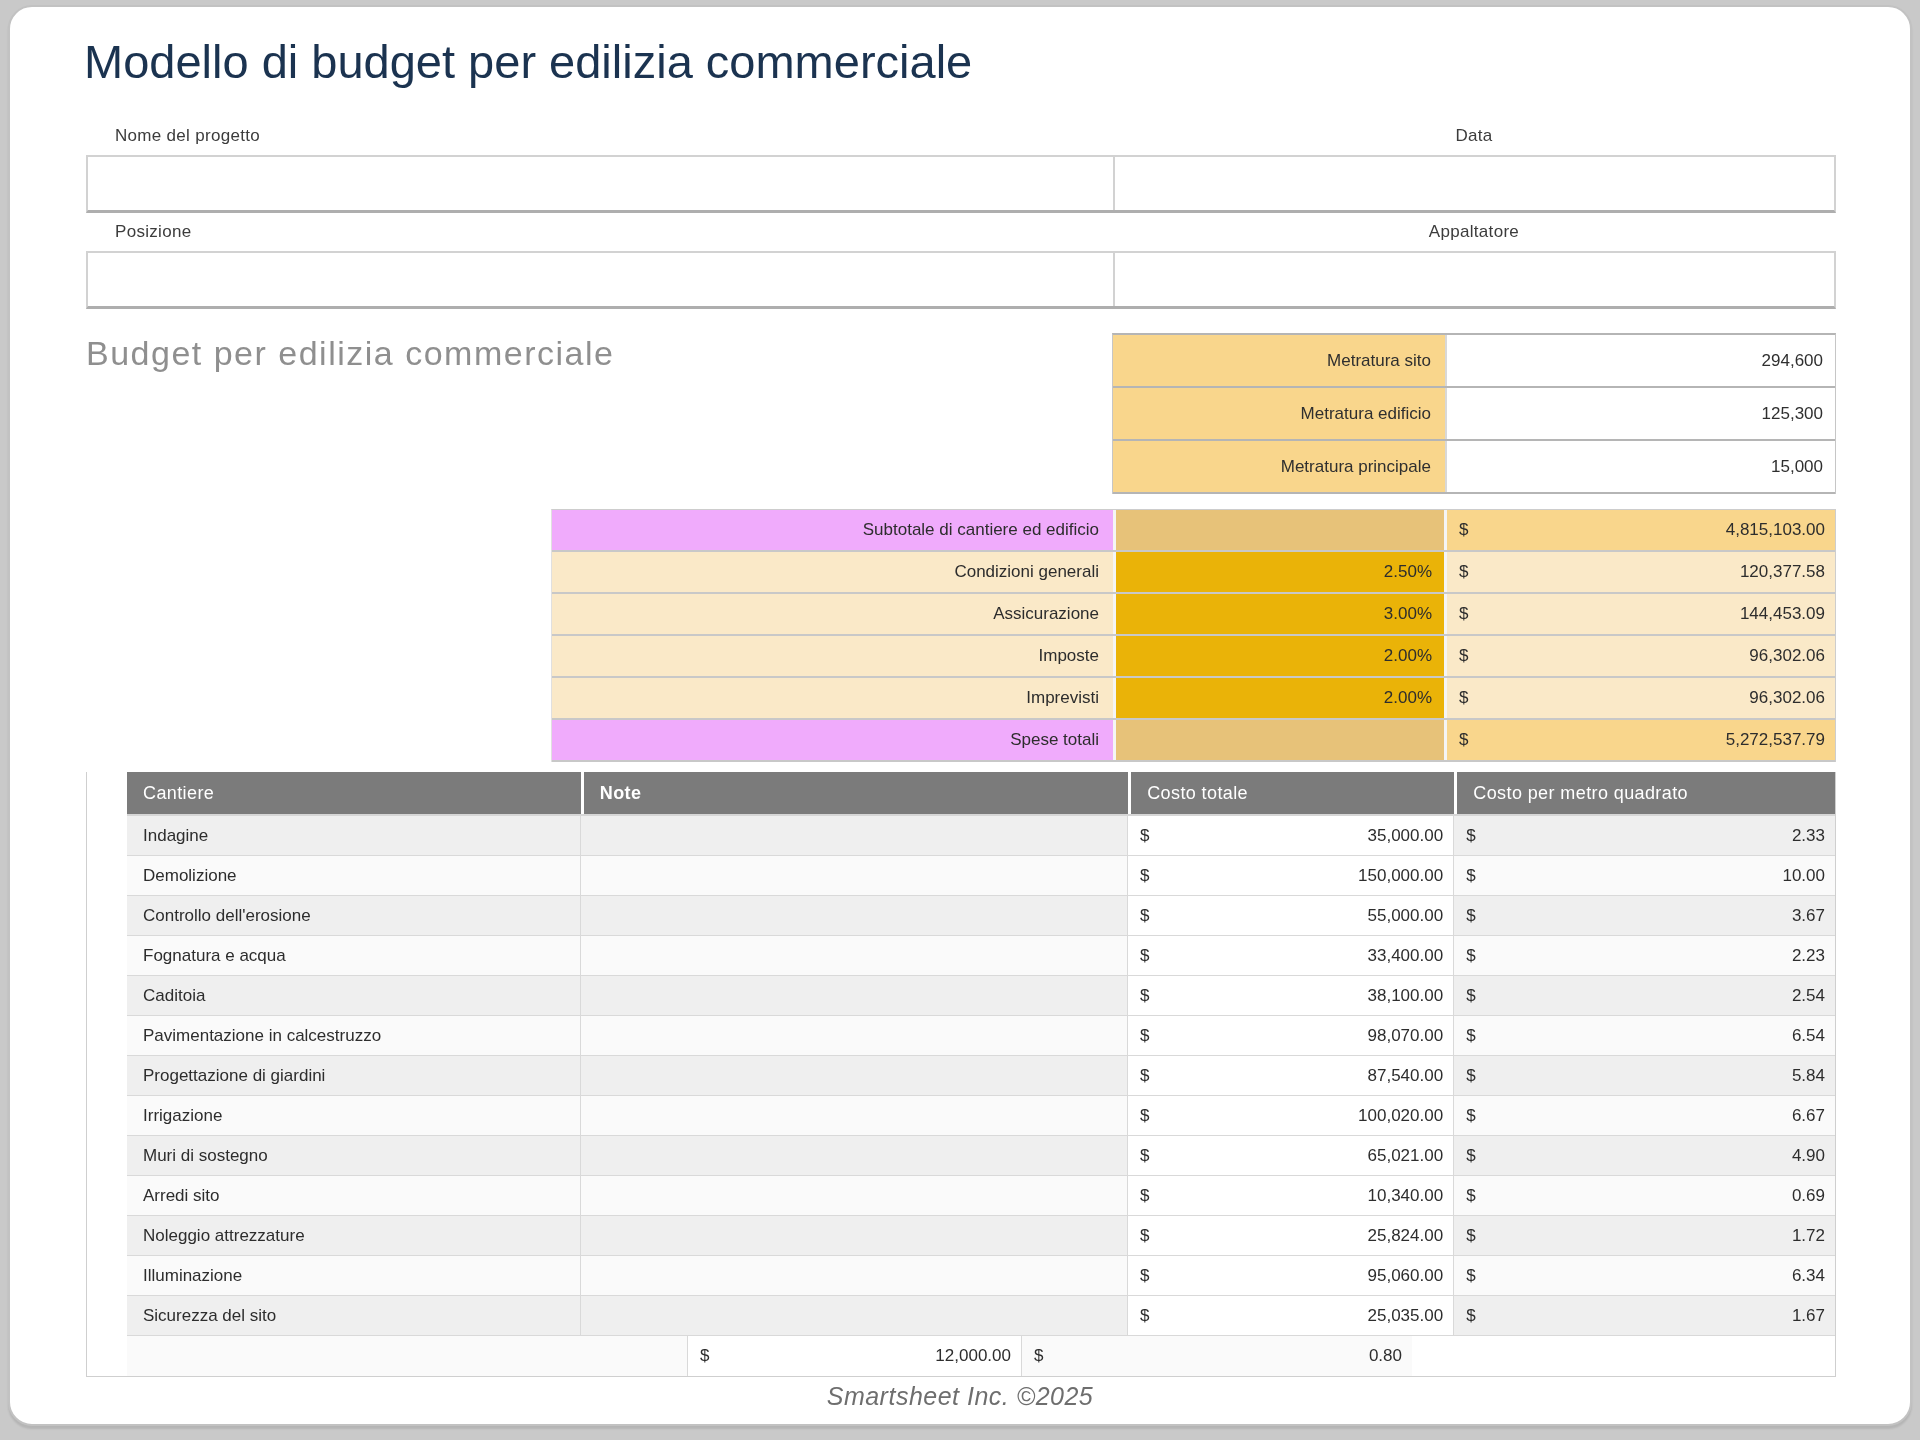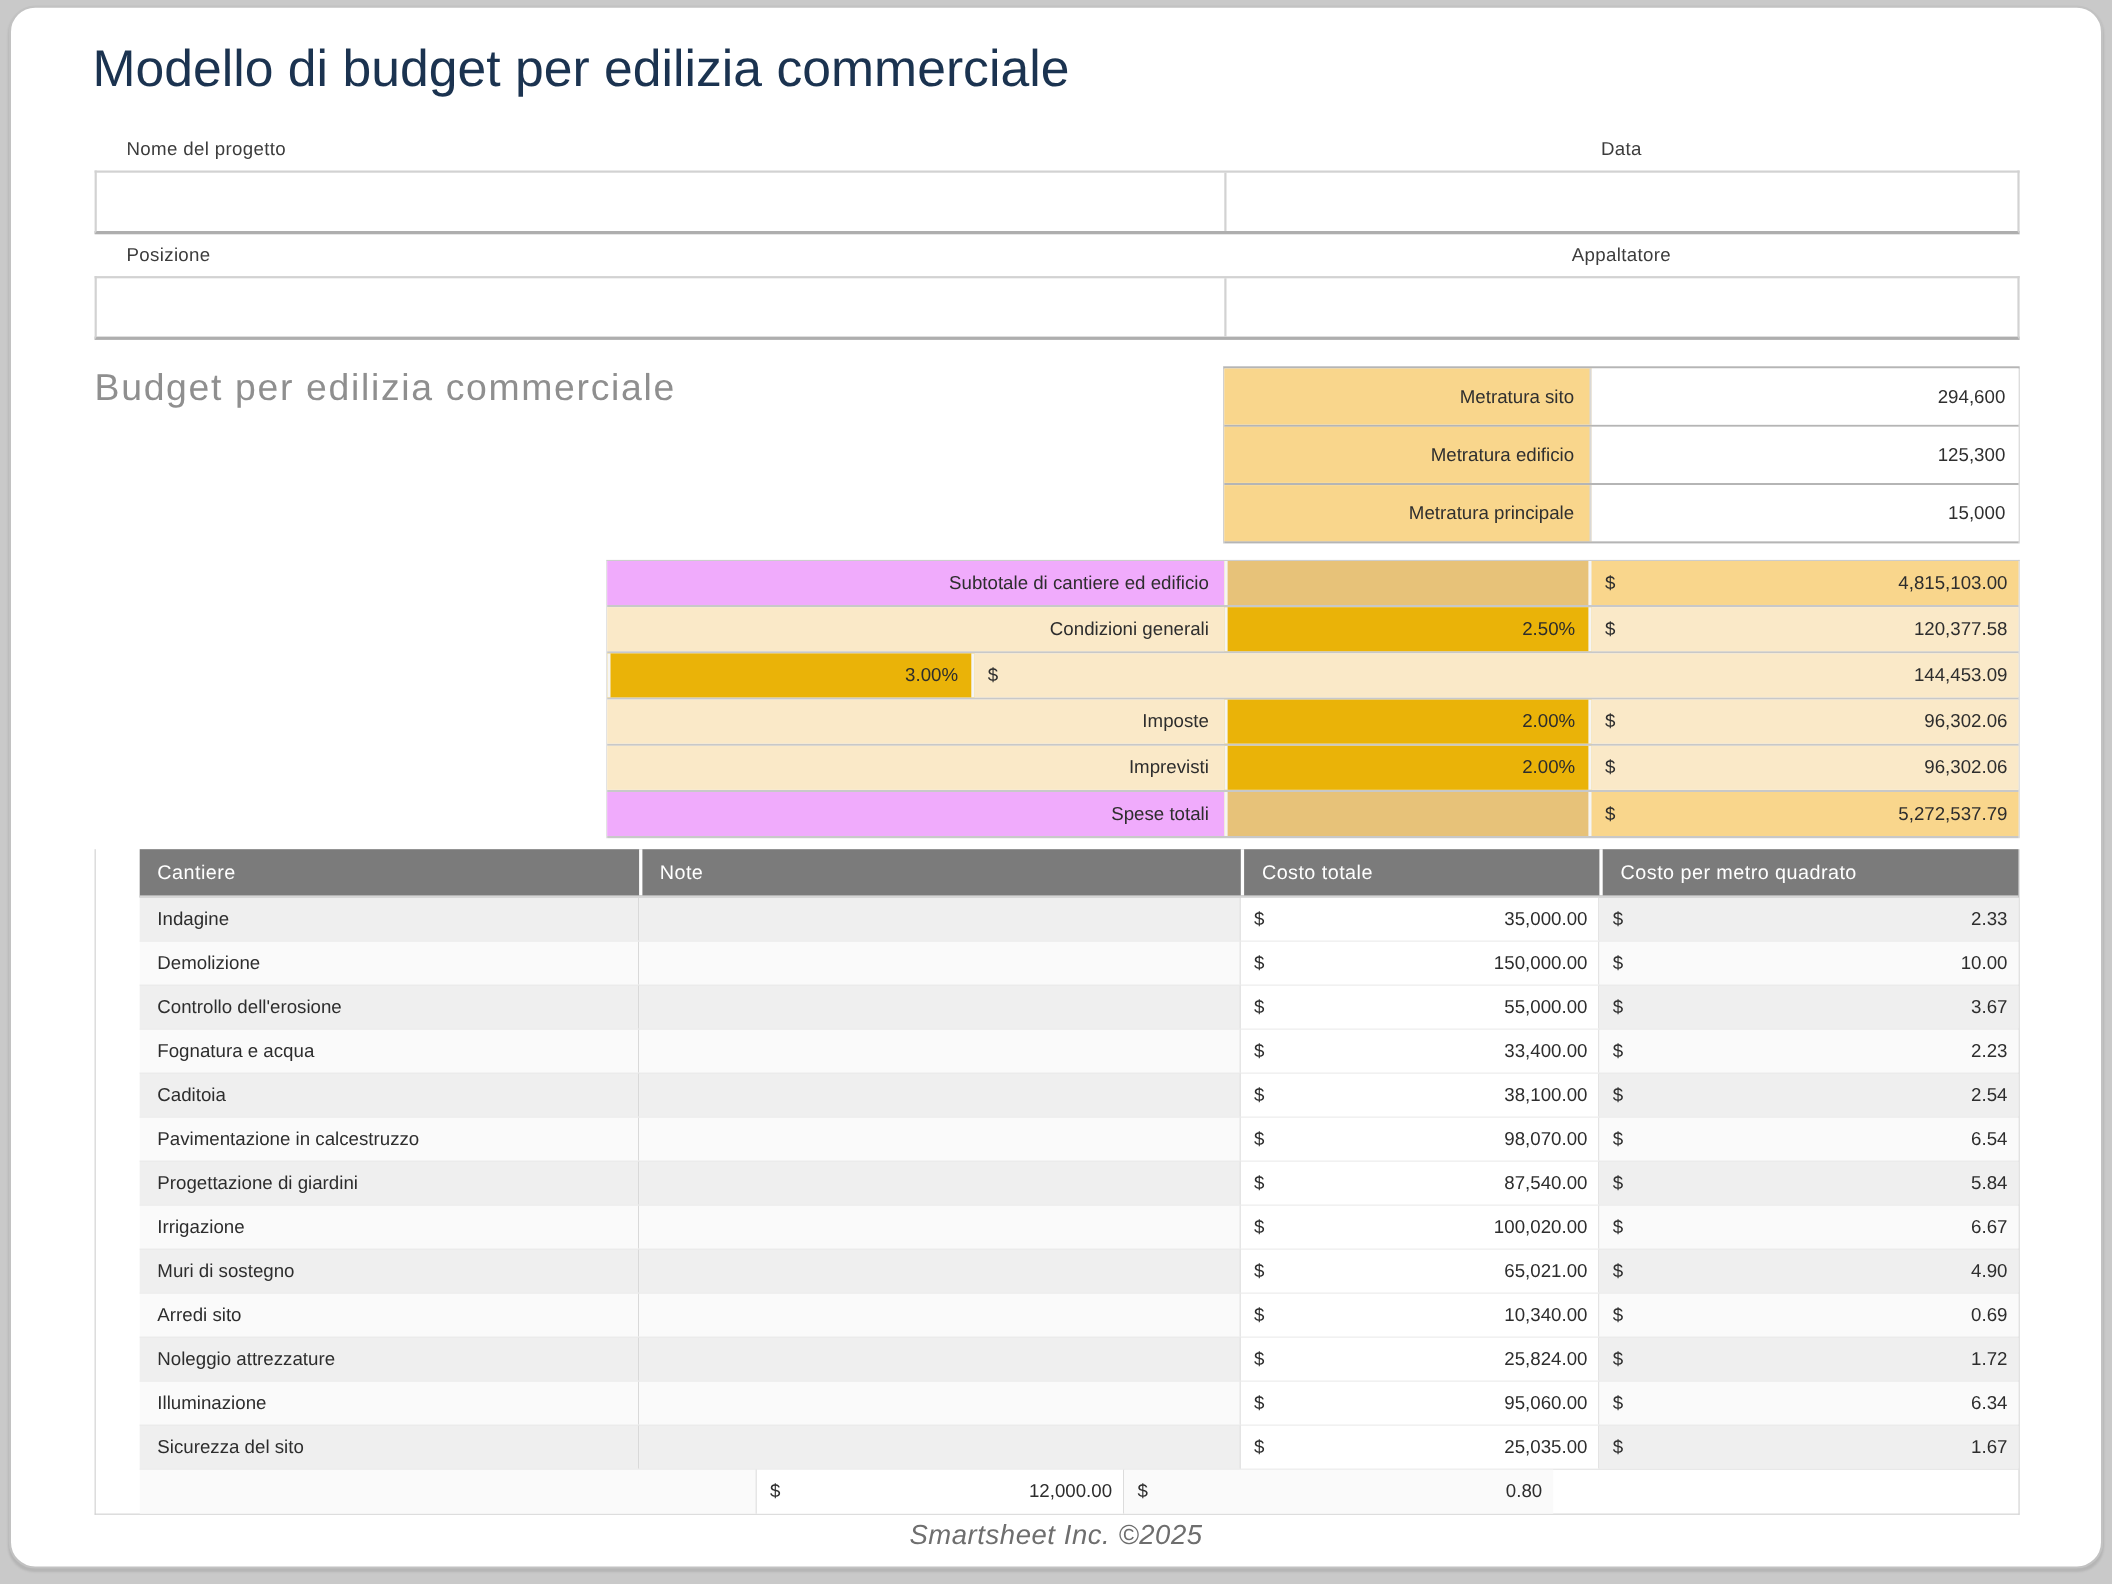--- a/index.html
+++ b/index.html
@@ -58,21 +58,21 @@
                       font-size:18px; letter-spacing:0.4px; }
   .mt-header .hcell + .hcell { border-left:3px solid #ffffff; }
   .mt-row { display:flex; height:40px; border-bottom:1px solid #d9d9d9; }
   .mt-row:last-child { border-bottom:none; }
   .mt-row:nth-child(odd) .cell { background:#fafafa; }
   .mt-row:nth-child(even) .cell { background:#efefef; }
   .mt-row .cell { display:flex; align-items:center; font-size:17px; color:#2d2d2d;
                   border-right:1px solid #d9d9d9; }
   .mt-row .cell:last-child { border-right:none; }
   .c1 { width:465px; padding-left:16px; }
-  .c2 { width:561px; }
+  .c2 { width:561px;font-weight:bold; }
   .c3 { width:334px; }
   .c4 { width:390px; }
   .mt-row .money { padding:0 10px 0 12px; }
   .mt-row .money .amt { margin-left:auto; }
   .mt-row .cell.c3 { background:#ffffff !important; }
 
   .footer { left:0; top:1382px; width:1920px; text-align:center; font-size:25px;
             font-style:italic; color:#6e6e6e; letter-spacing:0.5px; }
 </style>
 </head>
@@ -135,20 +135,21 @@
     </div>
     <div class="summary-row row-plain">
       <div class="sum-label">Condizioni generali</div>
       <div class="sum-pct">2.50%</div>
       <div class="sum-val">
         <span>$</span>
         <span class="amt">120,377.58</span>
       </div>
     </div>
     <div class="summary-row row-plain">
+      <div class="sum-label">Assicurazione</div>
       <div class="sum-pct">3.00%</div>
       <div class="sum-val">
         <span>$</span>
         <span class="amt">144,453.09</span>
       </div>
     </div>
     <div class="summary-row row-plain">
       <div class="sum-label">Imposte</div>
       <div class="sum-pct">2.00%</div>
       <div class="sum-val">

